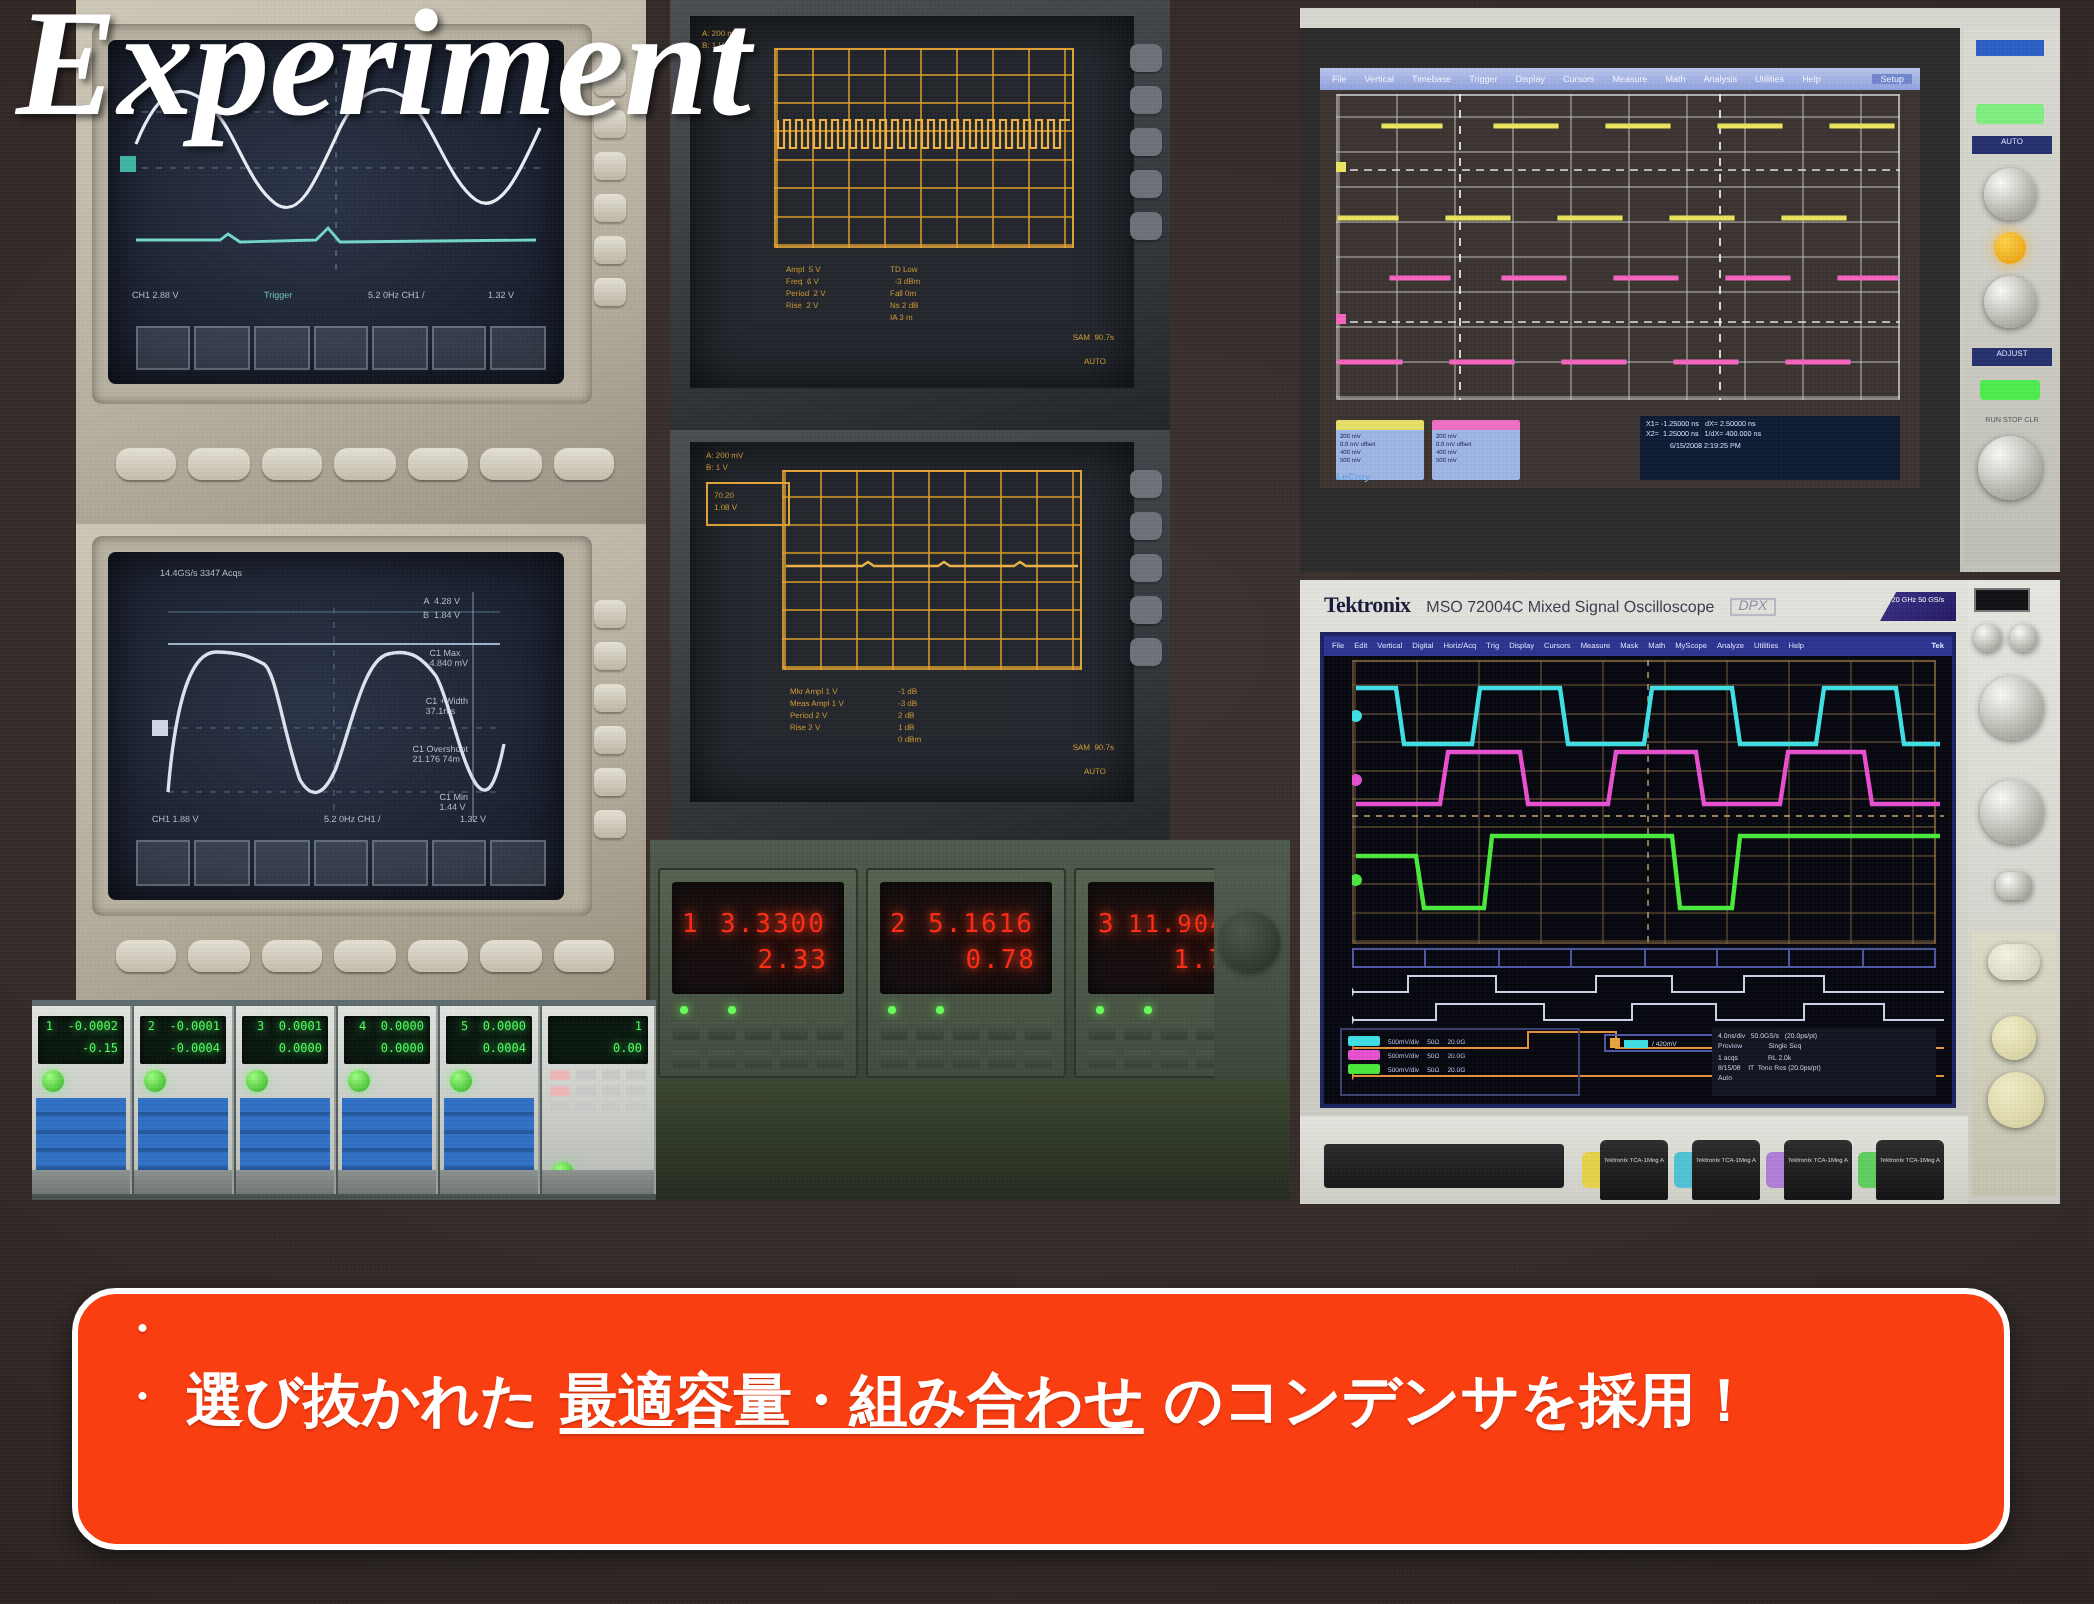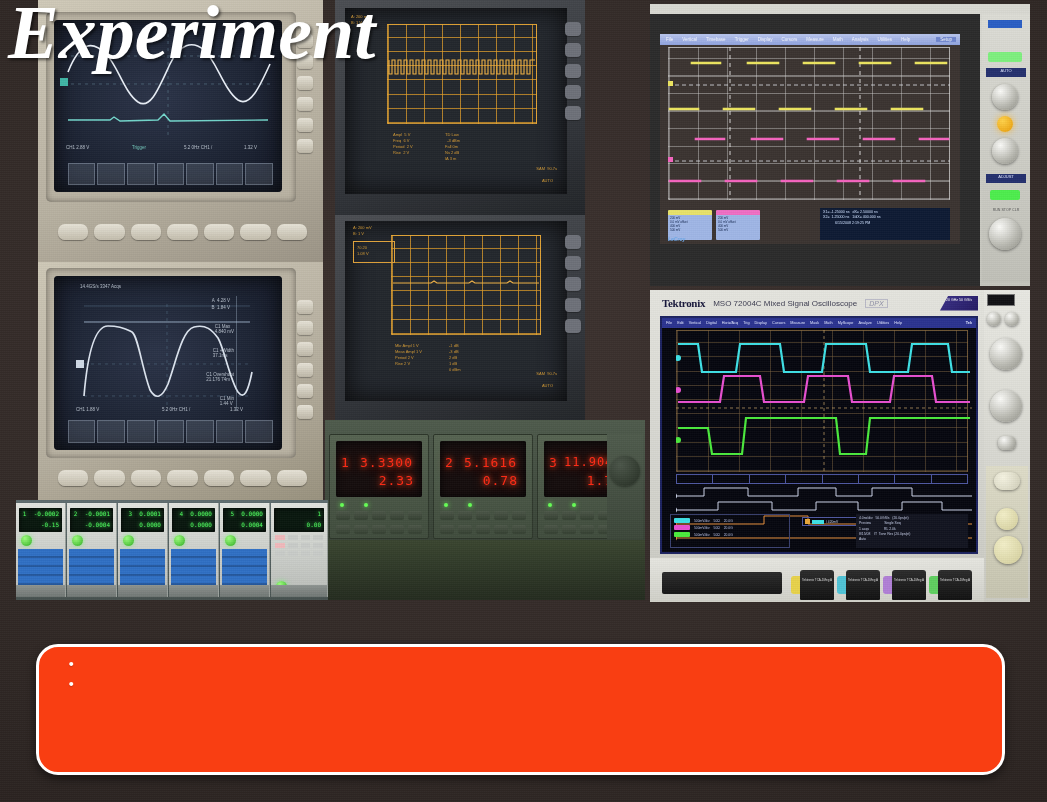--- a/index.html
+++ b/index.html
@@ -746,16 +746,17 @@
       </div>
     </div>
   </div>
 
   <div id="caption">
     <div class="cap-line">
       <span class="cap-bullet">・</span>
     </div>
     <div class="cap-line">
       <span class="cap-bullet">・</span>
+      <span><span>選び抜かれた </span><span class="cap-em">最適容量・組み合わせ</span><span> のコンデンサを採用！</span></span>
     </div>
   </div>
 
 </div>
 
 </body></html>

